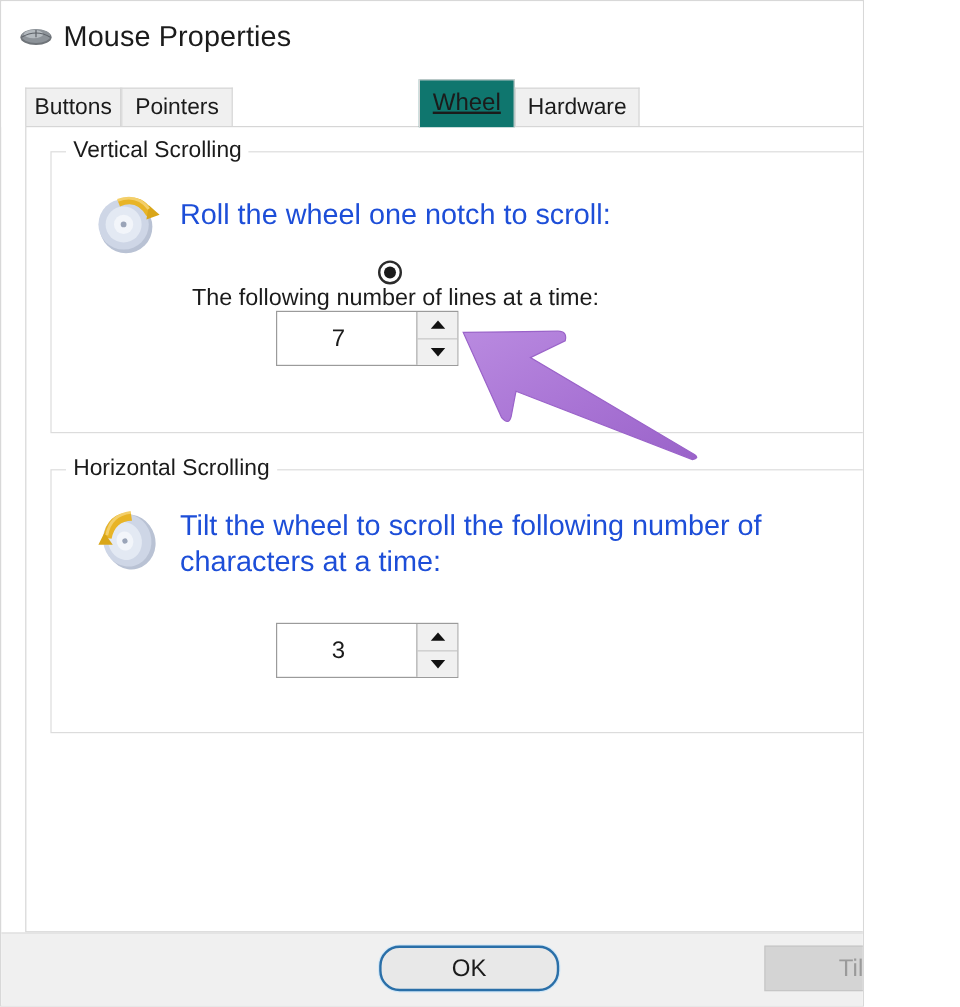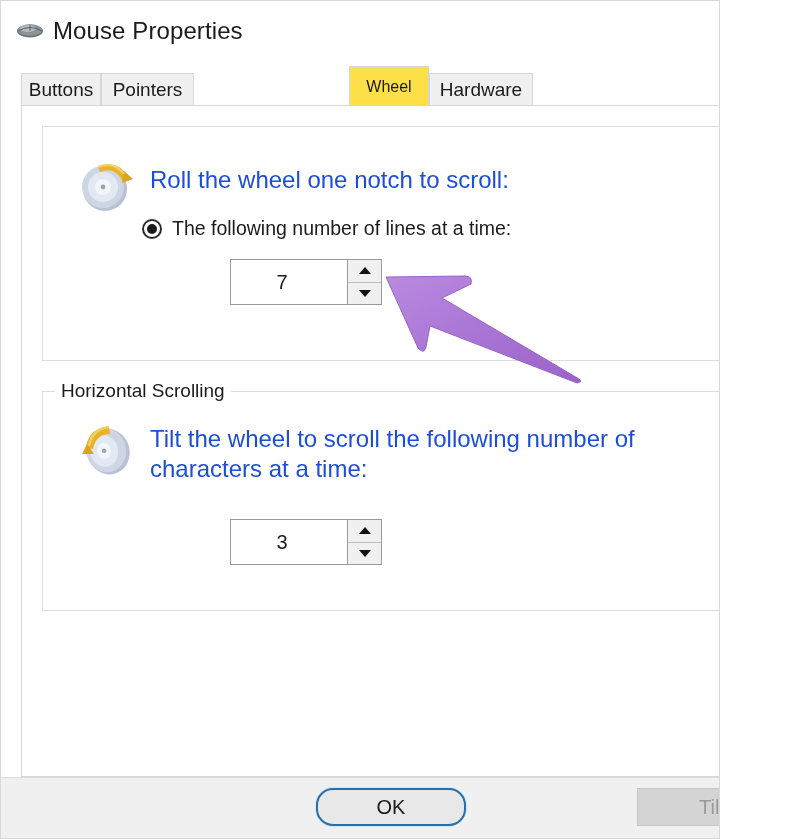--- a/index.html
+++ b/index.html
@@ -71,24 +71,25 @@
     align-items: center;
     justify-content: center;
     font-size: 19px;
     color: #1b1b1b;
     white-space: nowrap;
     padding: 4px 10px;
   }
   .tab.active {
     top: 5px;
     height: 40px;
-    background: #fde047;
+    background: #0f766e;
     border-color: #d6d6d6;
     z-index: 3;
-    font-size: 16px;
+    font-size: 20px;
+    text-decoration: underline;
   }
 
   
   .tabpanel {
     position: absolute;
     left: 20px; top: 104px;
     width: 760px; height: 672px;
     background: #ffffff;
     border: 1px solid #d6d6d6;
     box-sizing: border-box;
@@ -281,37 +282,38 @@
       <span>Wheel</span>
     </div>
     <div class="tab" style="left:428px; width:104px;">
       <span>Hardware</span>
     </div>
   </div>
 
   <div class="tabpanel">
 
     <div class="groupbox" style="left:20px; top:20px; width:718px; height:235px;">
+      <div class="group-legend">Vertical Scrolling</div>
 
       <span class="wheel-icon" style="left:35px; top:26px;">
         <svg width="58" height="62" viewBox="0 0 58 62">
           <ellipse cx="27" cy="36" rx="22" ry="22" fill="#b9c2d4"></ellipse>
           <ellipse cx="25" cy="34" rx="21" ry="21" fill="#ced6e6"></ellipse>
           <ellipse cx="25" cy="34" rx="15" ry="15" fill="#e3e9f3"></ellipse>
           <ellipse cx="25" cy="34" rx="8" ry="8" fill="#f2f5fa"></ellipse>
           <circle cx="25" cy="34" r="2.4" fill="#9aa4b8"></circle>
           <path d="M20 14 Q40 6 50 24 L44 27 Q36 13 22 19 Z" fill="#e8b426"></path>
           <path d="M46 18 L55 26 L44 30 Z" fill="#d9a619"></path>
           <path d="M20 14 Q36 8 46 21" stroke="#f3cf6a" stroke-width="2.4" fill="none"></path>
         </svg>
       </span>
 
       <div class="body-text" style="left:107px; top:38px;">Roll the wheel one notch to scroll:</div>
 
-      <div class="radio-row" style="left:99px; top:90px;">
+      <div class="radio-row" style="left:107px; top:90px;flex-direction:column;">
         <span class="radio-mark checked"></span>
         <span class="radio-label">The following number of lines at a time:</span>
       </div>
 
       <div class="spinner" style="left:187px; top:132px;">
         <div class="spinner-value">7</div>
         <div class="spinner-buttons">
           <div class="spin-btn up">
             <span class="tri up"></span>
           </div>

